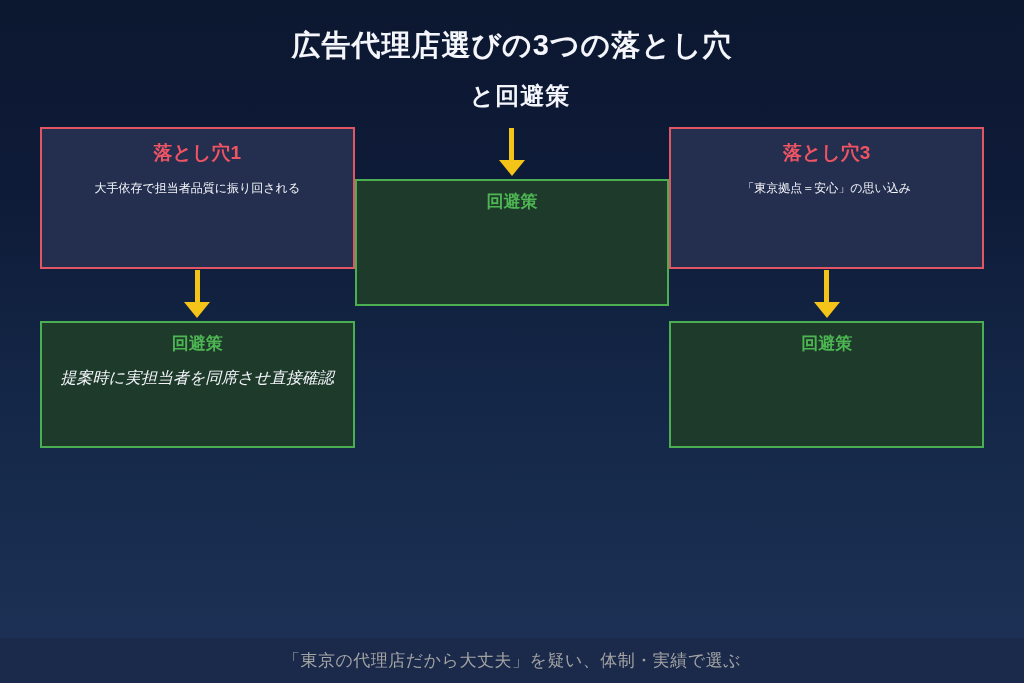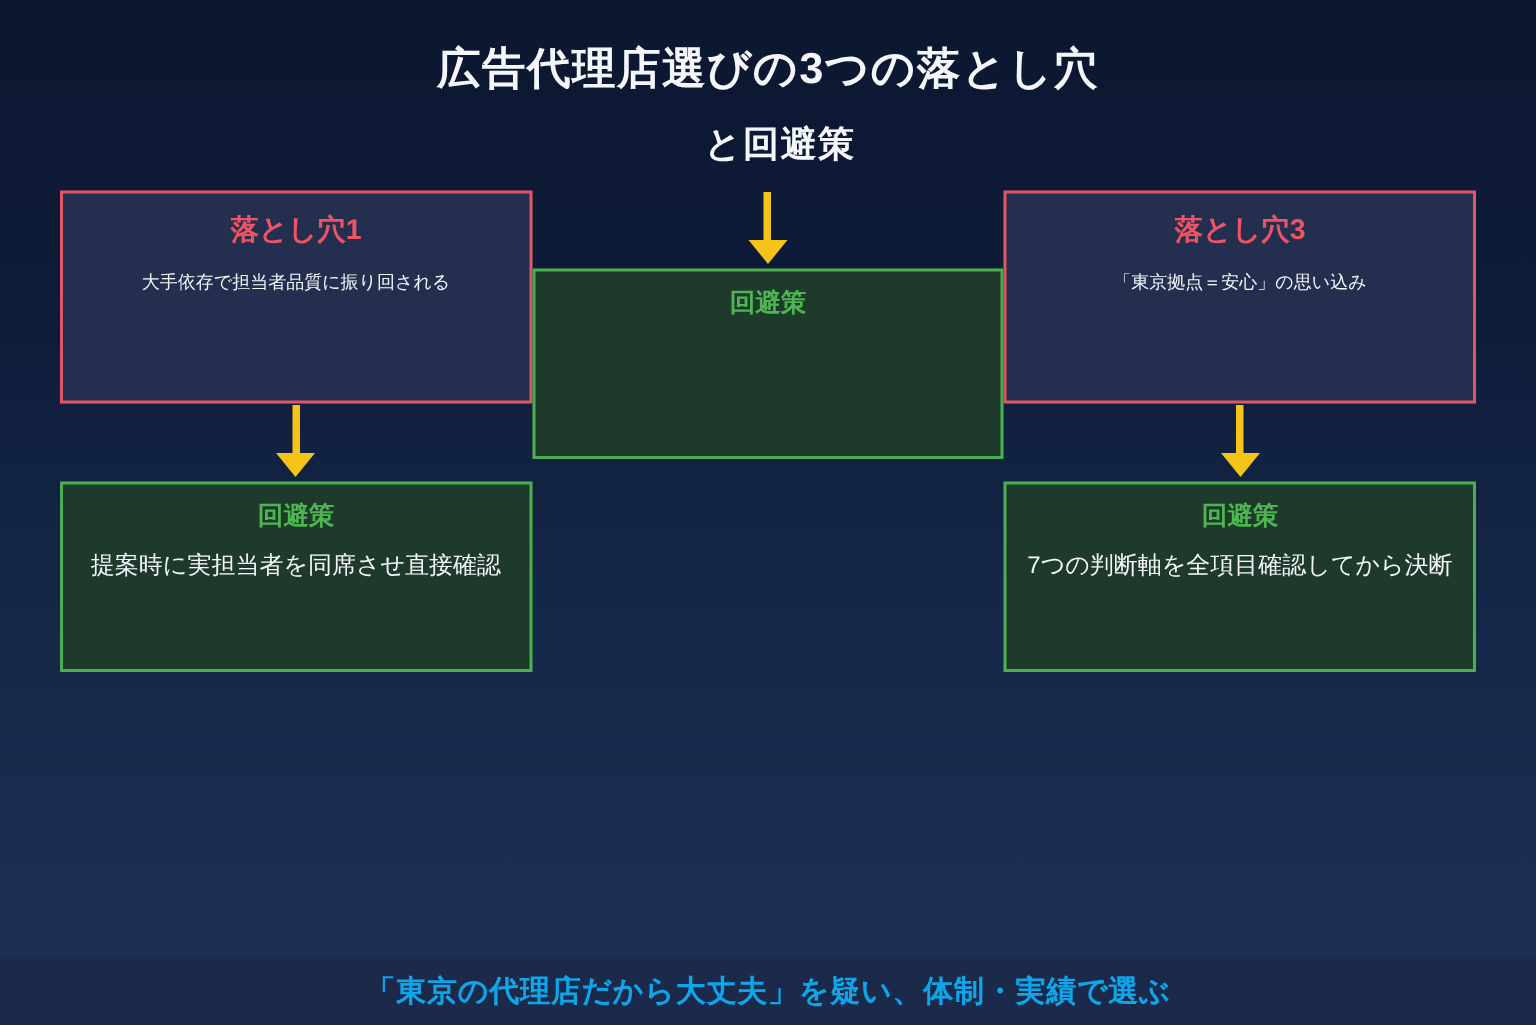--- a/index.html
+++ b/index.html
@@ -101,36 +101,37 @@
     color: #4db653;
     font-weight: bold;
     font-size: 17px;
     margin-top: 2px;
   }
   .counter-text {
     color: #f4f6fb;
     font-size: 16px;
     margin-top: 11px;
     line-height: 1.5;
+    font-style: italic;
   }
   .footer-band {
     position: absolute;
     left: 0;
     bottom: 0;
     width: 100%;
     height: 45px;
     background: #1b2a4b;
     display: flex;
     align-items: center;
     justify-content: center;
   }
   .footer-text {
-    color: #0ea5e9;
-    font-weight: bold;
-    font-size: 20px;
+    color: #a3a3a3;
+    font-weight: normal;
+    font-size: 17px;
     letter-spacing: 0.5px;
   }
 </style>
 </head>
 <body>
 
 <div class="canvas">
 
   <header class="titles">
     <h1 class="title-line1">広告代理店選びの3つの落とし穴</h1>
@@ -168,21 +169,20 @@
       <div class="pitfall-box">
         <div class="pitfall-label">落とし穴3</div>
         <div class="pitfall-text">「東京拠点＝安心」の思い込み</div>
       </div>
       <div class="arrow">
         <div class="arrow-shaft"></div>
         <div class="arrow-head"></div>
       </div>
       <div class="counter-box">
         <div class="counter-label">回避策</div>
-        <div class="counter-text">7つの判断軸を全項目確認してから決断</div>
       </div>
     </div>
 
   </div>
 
   <footer class="footer-band">
     <div class="footer-text">「東京の代理店だから大丈夫」を疑い、体制・実績で選ぶ</div>
   </footer>
 
 </div>

